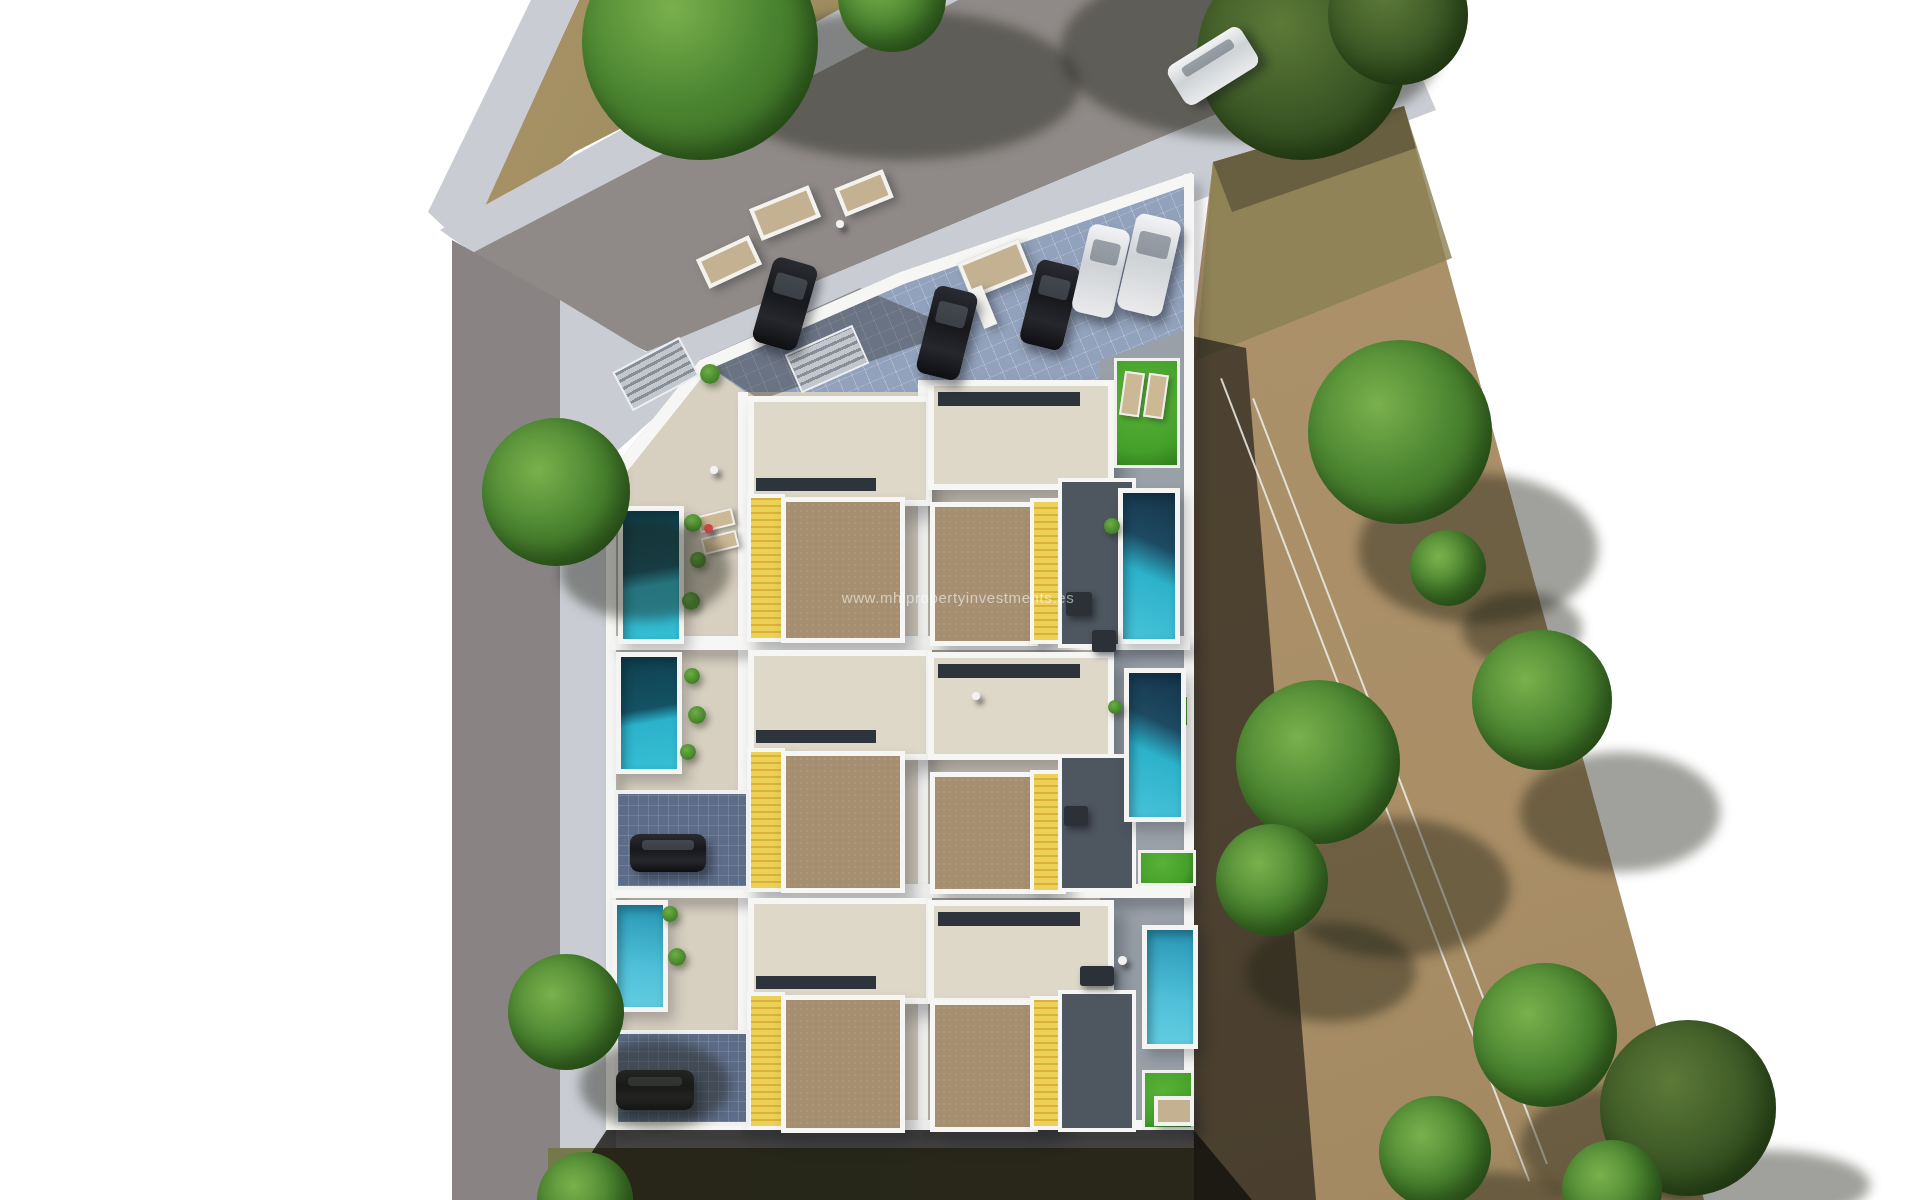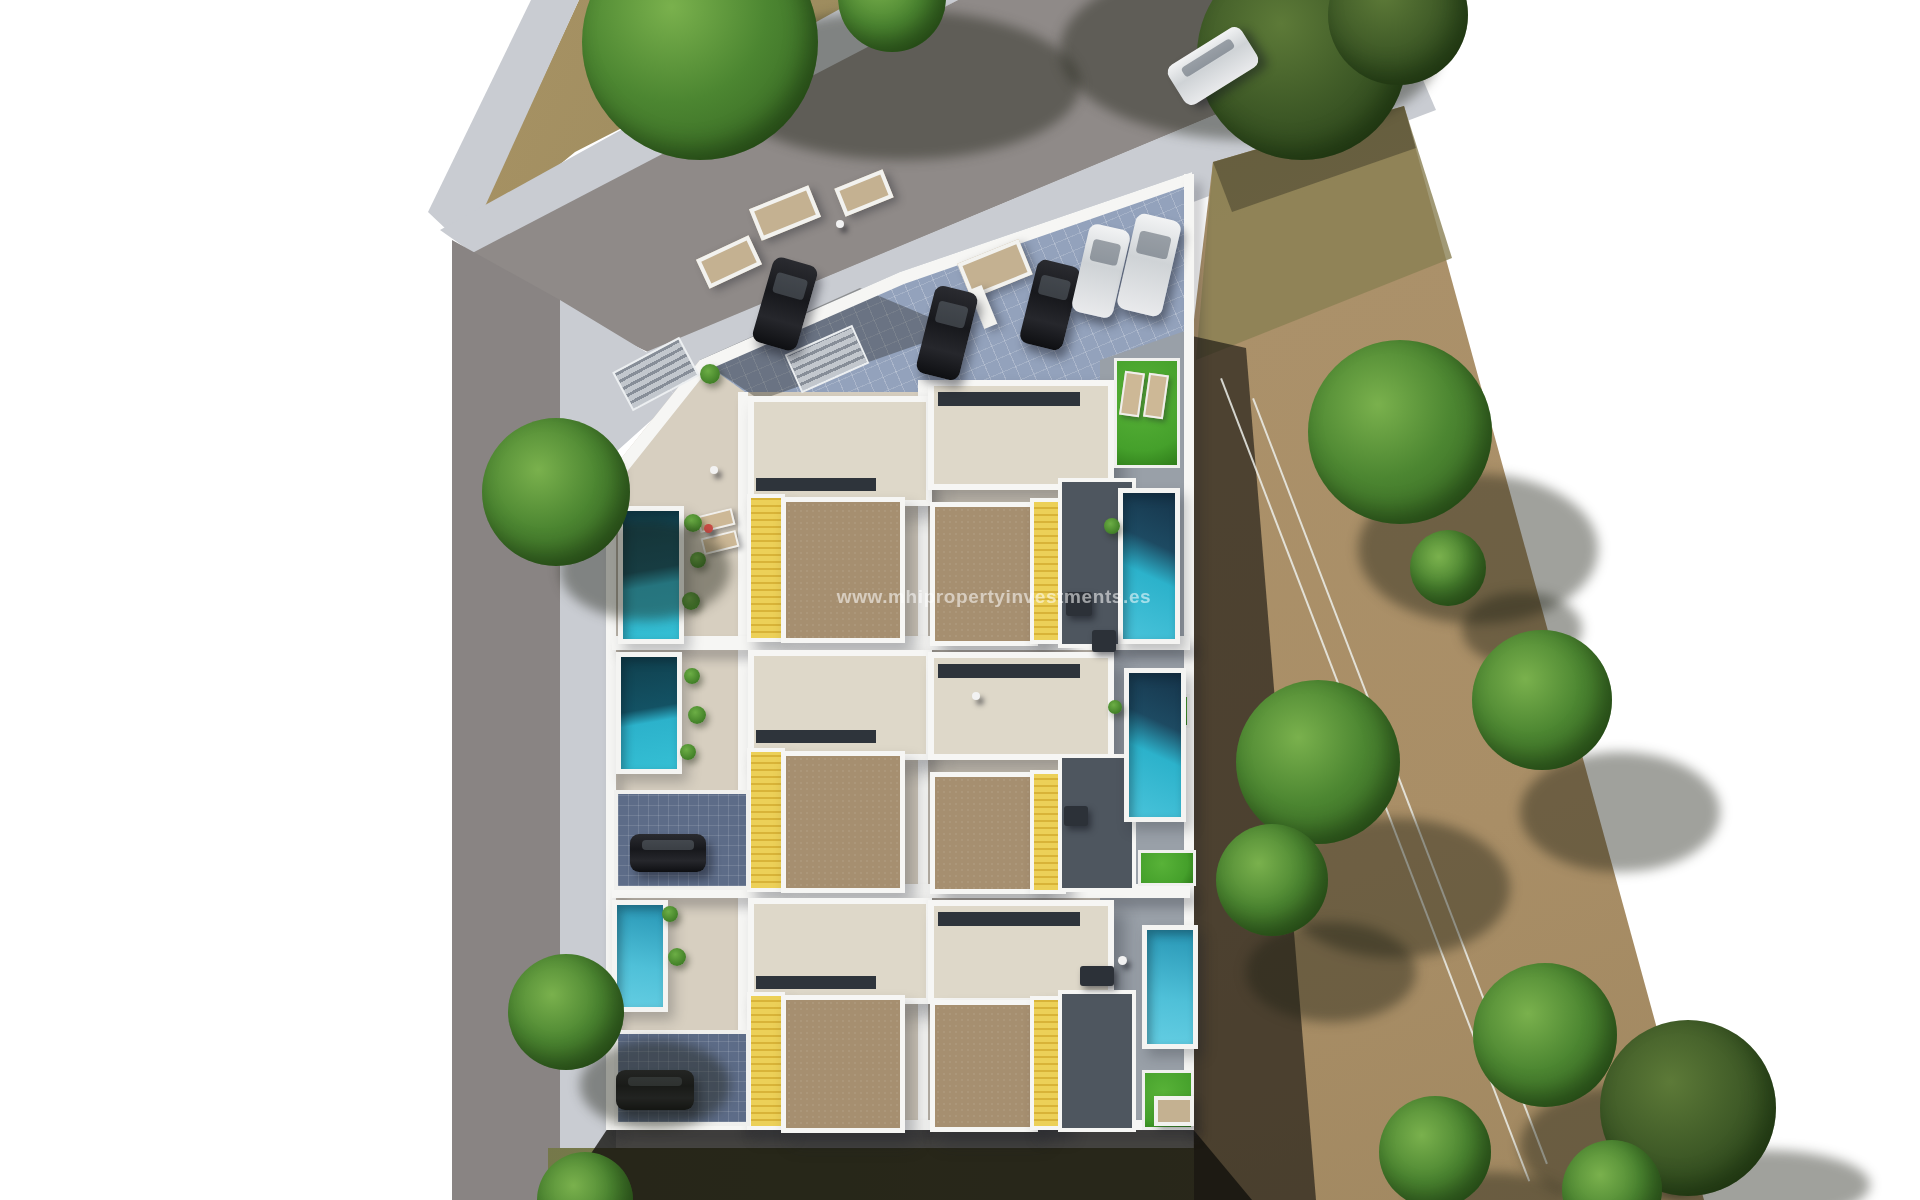--- a/index.html
+++ b/index.html
@@ -60,22 +60,22 @@
   .person.red{background:#c84b44;}
   
   .car{border-radius:9px;box-shadow:6px 7px 10px rgba(20,22,30,.45);}
   .car::after{content:"";position:absolute;left:16%;right:16%;top:17%;height:24%;
               background:rgba(235,240,245,.35);border-radius:4px;}
   .car.dark{background:linear-gradient(180deg,#2a2b30 0%,var(--car_dark) 40%,#26272c 70%,#0e0f12 100%);}
   .car.dark::after{background:rgba(130,140,150,.35);}
   .car.white{background:linear-gradient(180deg,#f2f3f4,#cfd3d6 45%,var(--car_white));}
   .car.white::after{background:rgba(60,70,85,.45);}
   .watermark{left:958px;top:597px;transform:translate(-50%,-50%);
-             font-size:19px;letter-spacing:.6px;font-weight:700;
-             color:var(--watermark_color);white-space:nowrap;z-index:60;margin-left:36px;}
+             font-size:15px;letter-spacing:.6px;font-weight:400;
+             color:var(--watermark_color);white-space:nowrap;z-index:60;}
 </style>
 </head>
 <body>
 
 <div class="stage" id="canvas">
 
 <div class="it dirt" style="left: 0px; top: 0px; width: 1920px; height: 1200px; clip-path: polygon(579px 0px, 872px 0px, 575px 152px, 468px 240px);"></div>
     <div class="it sidewalk" style="left: 0px; top: 0px; width: 1920px; height: 1200px; clip-path: polygon(531px 0px, 579px 0px, 466px 248px, 428px 212px);"></div>
     <div class="it sidewalk" style="left: 0px; top: 0px; width: 1920px; height: 1200px; clip-path: polygon(856px 0px, 958px 0px, 480px 258px, 440px 230px);"></div>
     <div class="it road" style="left: 0px; top: 0px; width: 1920px; height: 1200px; clip-path: polygon(958px 0px, 1396px 0px, 1404px 36px, 648px 352px, 455px 262px);"></div>

